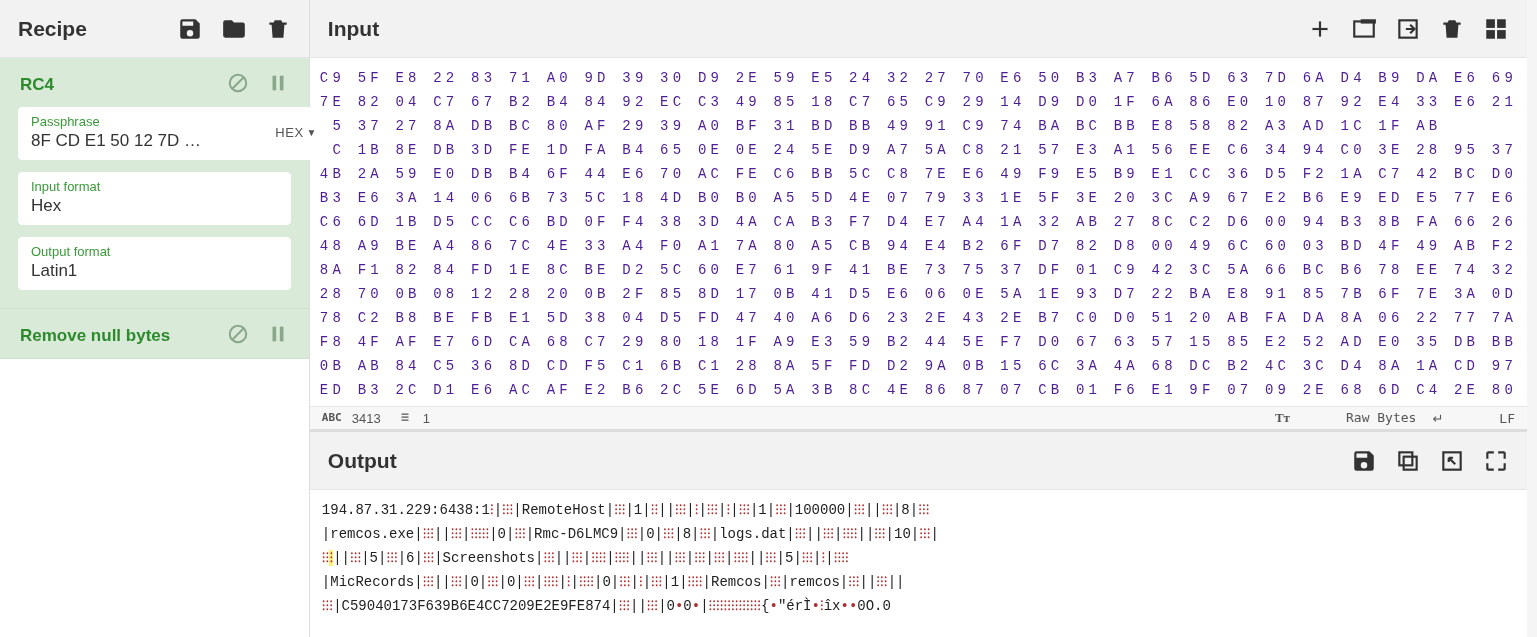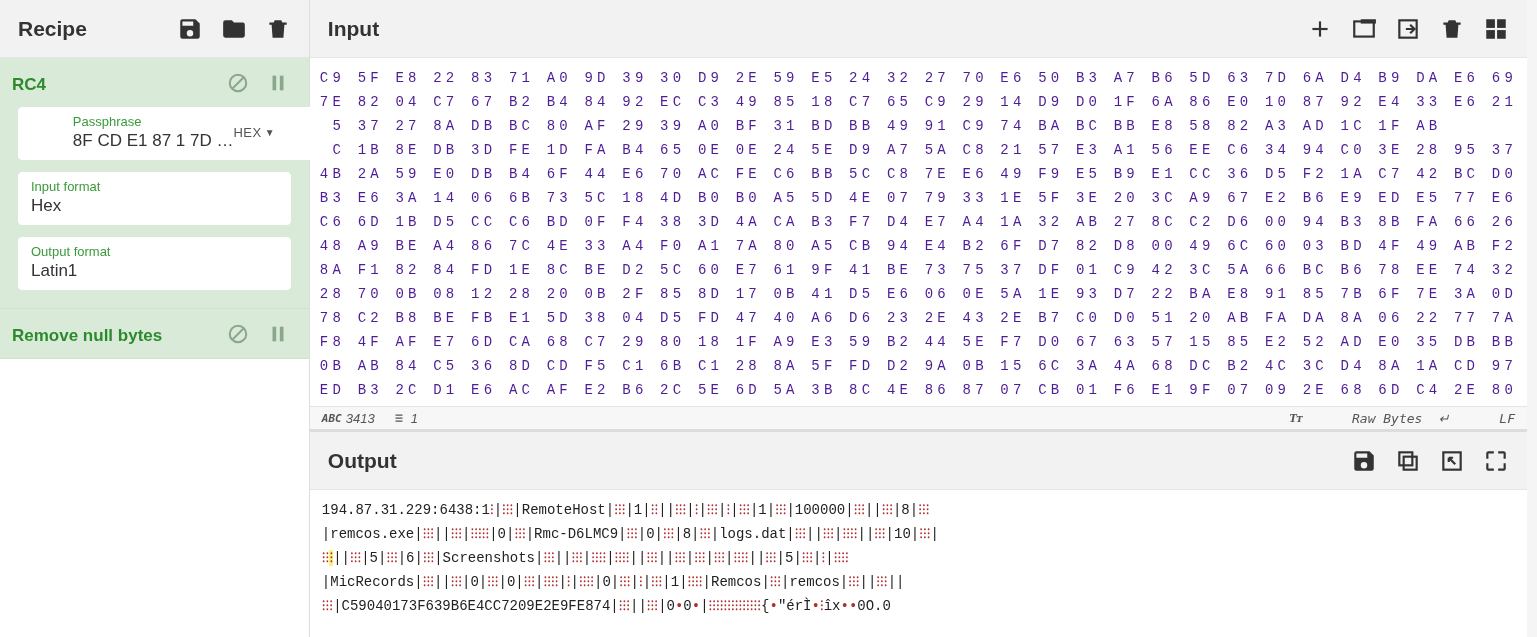--- a/index.html
+++ b/index.html
@@ -10,44 +10,44 @@
 
 
 .panel-header { display: flex; align-items: center; justify-content: space-between; padding: 10px 18px; background: #f2f2f2; border-bottom: 1px solid #e5e5e5; min-height: 58px; }
 .panel-title { font-size: 21px; font-weight: 700; color: #333; }
 .header-actions { display: flex; gap: 18px; align-items: center; }
 .icon-btn { width: 26px; height: 26px; display: inline-flex; align-items: center; justify-content: center; cursor: pointer; color: #333; }
 .icon-btn svg { width: 26px; height: 26px; fill: #333; }
 
 
 .op-card { background: #d9ead9; border-bottom: 1px solid #cde2cd; }
-.op-head { display: flex; align-items: center; justify-content: space-between; padding: 14px 20px 10px 12px; }
+.op-head { display: flex; align-items: center; justify-content: space-between; padding: 14px 20px 10px 20px; }
 .op-title { color: #2d8a2d; font-weight: 700; font-size: 17px; }
 .op-icons { display: flex; gap: 18px; align-items: center; }
 .disable-icon, .pause-icon { color: #8ba78b; }
 .disable-icon svg, .pause-icon svg { width: 22px; height: 22px; fill: none; stroke: #8ba78b; stroke-width: 2.2; }
 .pause-icon svg { fill: #8ba78b; stroke: none; }
 
 .op-body { padding: 0 18px 18px 18px; display: flex; flex-wrap: wrap; gap: 12px; }
 .field { background: #fff; border: 1px solid #fff; border-radius: 4px; padding: 6px 12px 8px 12px; position: relative; }
 .field-label { color: #3a9a3a; font-size: 13px; margin-bottom: 2px; }
 .field-value { font-size: 17px; color: #333; white-space: nowrap; overflow: hidden; text-overflow: ellipsis; }
-.passphrase-field { flex: 0 0 312px; display: flex; align-items: center; justify-content: center; }
+.passphrase-field { flex: 0 0 312px; display: flex; align-items: center; justify-content: space-between; }
 .passphrase-left { overflow: hidden; }
 .hex-toggle { font-size: 13px; color: #555; letter-spacing: 0.5px; display: flex; align-items: center; gap: 3px; cursor: pointer; }
 .hex-toggle .caret { font-size: 10px; }
 .input-format-field { flex: 1; }
 .output-format-field { flex: 0 0 100%; }
 
 
 .input-section { border-bottom: 1px solid #ddd; display: flex; flex-direction: column; flex: 0 0 auto; }
 .input-content { padding: 8px 10px 4px 10px; font-family: Consolas, "Courier New", monospace; font-size: 14px; line-height: 24px; color: #4c1d95; white-space: pre; letter-spacing: 4.2px; overflow: hidden; }
 .status-bar { display: flex; align-items: center; justify-content: space-between; padding: 3px 12px; background: #f7f7f7; border-top: 1px solid #e5e5e5; font-size: 13px; color: #555; }
 .status-left { display: flex; gap: 18px; align-items: center; }
-.status-chip { display: flex; align-items: center; gap: 4px; font-style: italic; }
+.status-chip { display: flex; align-items: flex-start; gap: 10px; }
 .status-right { display: flex; gap: 16px; align-items: center; }
 .status-right .lbl { font-family: Consolas, monospace; padding-left: 46px; }
 
 .output-section { flex: 1; display: flex; flex-direction: column; border-top: 2px solid #ddd; }
 .output-content { padding: 8px 12px; font-family: Consolas, "Courier New", monospace; font-size: 14px; line-height: 24px; color: #222; word-break: break-all; }
 .output-content .r { color: #b03030; }
 .output-content .hl { background: #fff171; }
 
 .abc { font-variant: small-caps; font-family: Consolas, monospace; font-size: 11px; font-weight: bold; }
 </style>
@@ -93,21 +93,21 @@
                 <rect x="6" y="4" width="4" height="16"></rect>
                 <rect x="14" y="4" width="4" height="16"></rect>
               </svg>
           </span>
         </div>
       </div>
       <div class="op-body">
         <div class="field passphrase-field">
           <div class="passphrase-left">
             <div class="field-label">Passphrase</div>
-            <div class="field-value">8F CD E1 87 1 7D …</div>
+            <div class="field-value">8F CD E1 50 12 7D …</div>
           </div>
           <div class="hex-toggle">
             <span>HEX</span>
             <span class="caret">▼</span>
           </div>
         </div>
         <div class="field input-format-field">
           <div class="field-label">Input format</div>
           <div class="field-value">Hex</div>
         </div>

